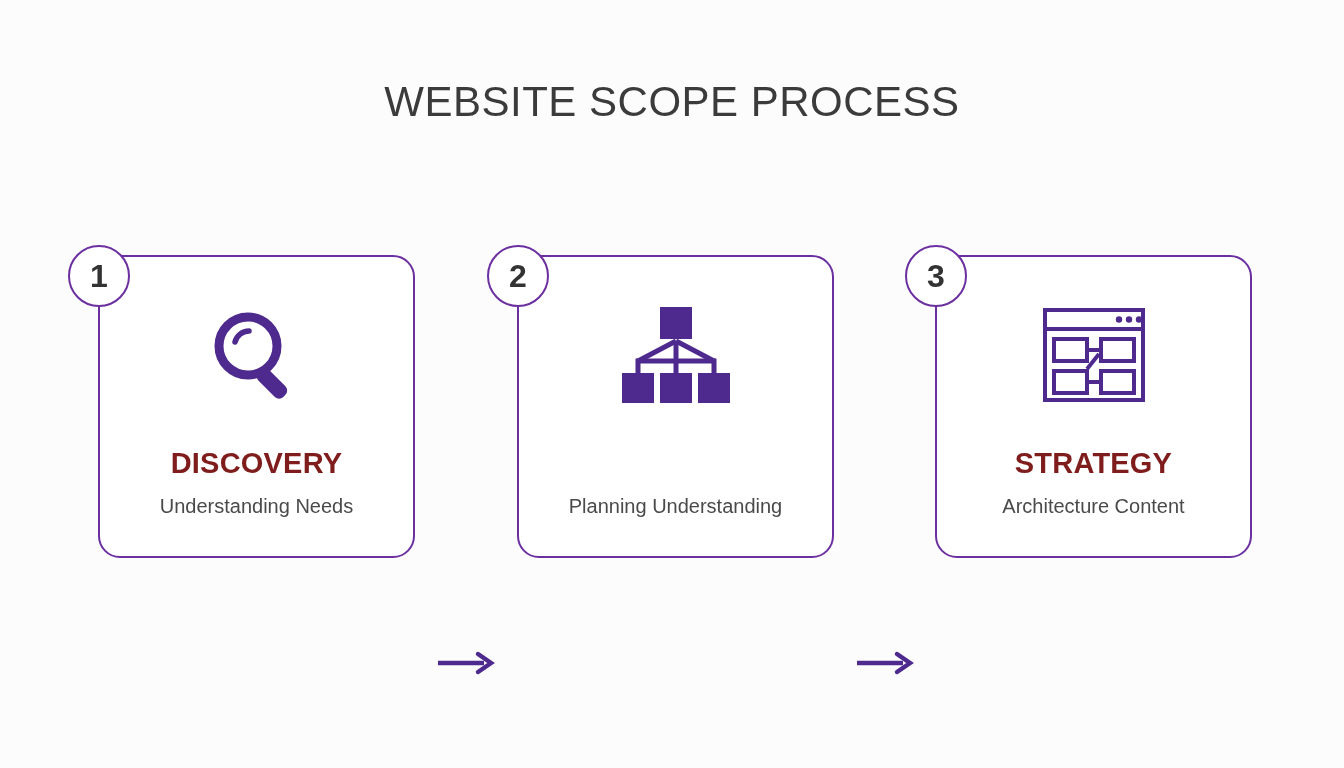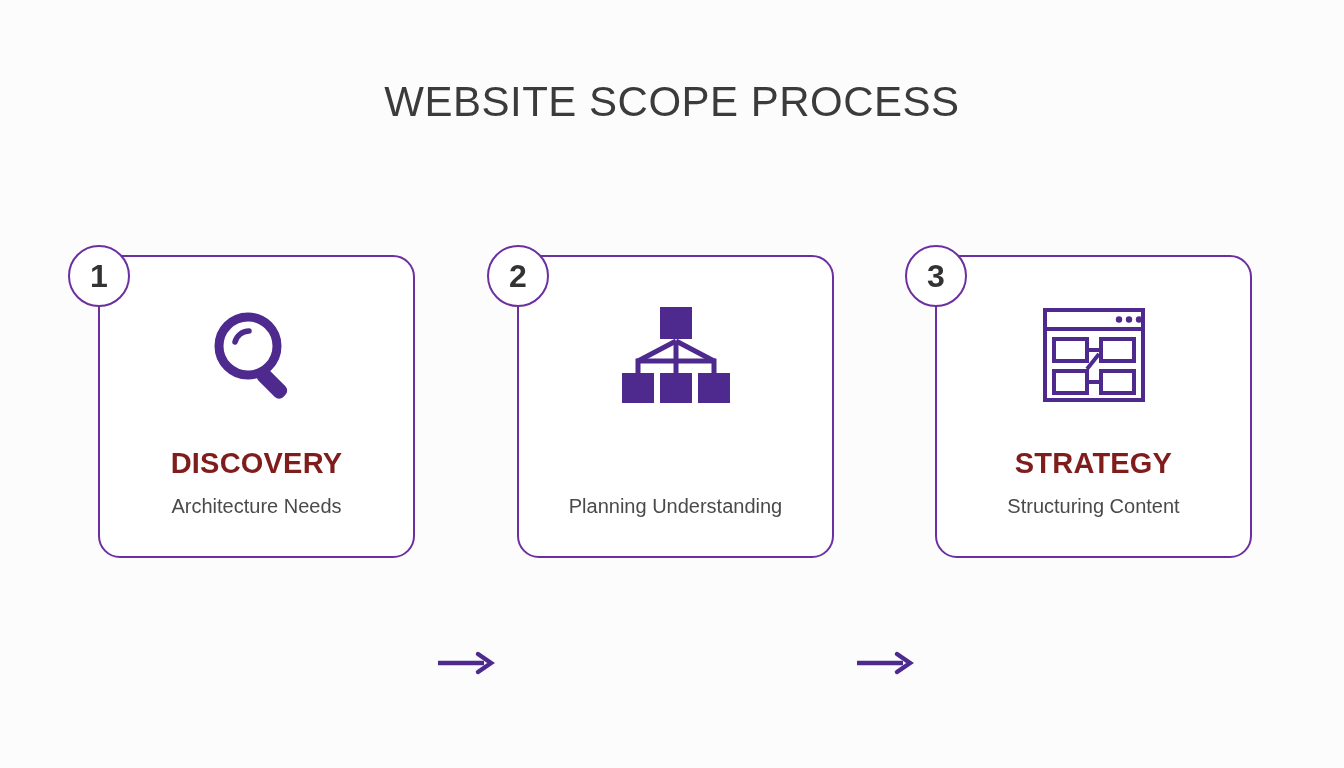--- a/index.html
+++ b/index.html
@@ -141,21 +141,21 @@
 
       <div class="card-icon">
         <svg width="104" height="104" viewBox="0 0 104 104" aria-hidden="true">
           <circle cx="43" cy="43" r="29" fill="none" stroke="#4e2a8e" stroke-width="9"></circle>
           <path d="M30 39 A14.5 14.5 0 0 1 44 28" fill="none" stroke="#4e2a8e" stroke-width="5.5" stroke-linecap="round"></path>
           <rect x="59.5" y="63" width="15" height="35" rx="6" transform="rotate(-45 67 80.5)" fill="#4e2a8e"></rect>
         </svg>
       </div>
 
       <div class="card-title">DISCOVERY</div>
-      <div class="card-subtitle">Architecture Needs</div>
+      <div class="card-subtitle">Understanding Needs</div>
     </div>
 
     <div class="connector-arrow a1">
       <svg width="60" height="28" viewBox="0 0 60 28" aria-hidden="true">
         <line x1="2" y1="14" x2="48" y2="14" stroke="#4e2a8e" stroke-width="4.5" stroke-linecap="butt"></line>
         <polyline points="42,5 55,14 42,23" fill="none" stroke="#4e2a8e" stroke-width="4.5" stroke-linecap="round" stroke-linejoin="miter"></polyline>
       </svg>
     </div>
 
     <div class="step-card c2">
@@ -205,17 +205,17 @@
           <rect x="12" y="64" width="33" height="22" fill="none" stroke="#4e2a8e" stroke-width="4"></rect>
           <rect x="59" y="64" width="33" height="22" fill="none" stroke="#4e2a8e" stroke-width="4"></rect>
 
           <line x1="45" y1="43" x2="59" y2="43" stroke="#4e2a8e" stroke-width="4"></line>
           <line x1="45" y1="75" x2="59" y2="75" stroke="#4e2a8e" stroke-width="4"></line>
           <line x1="45" y1="62" x2="57" y2="47" stroke="#4e2a8e" stroke-width="4"></line>
         </svg>
       </div>
 
       <div class="card-title">STRATEGY</div>
-      <div class="card-subtitle">Structuring Content</div>
+      <div class="card-subtitle">Architecture Content</div>
     </div>
 
   </div>
 </div>
 
 </body></html>

